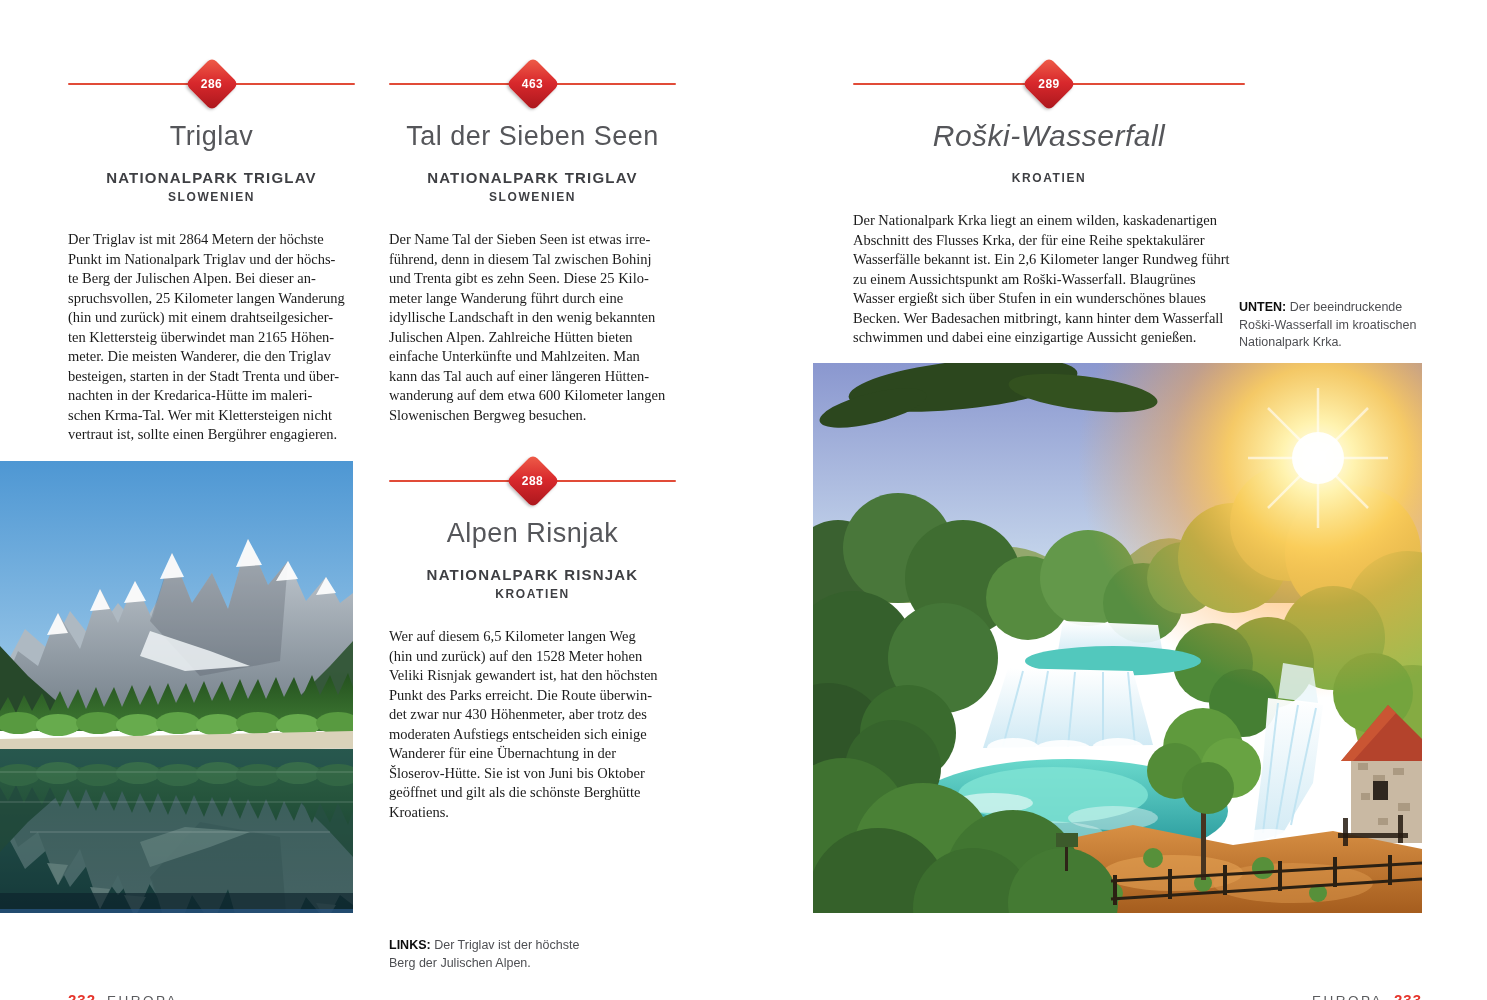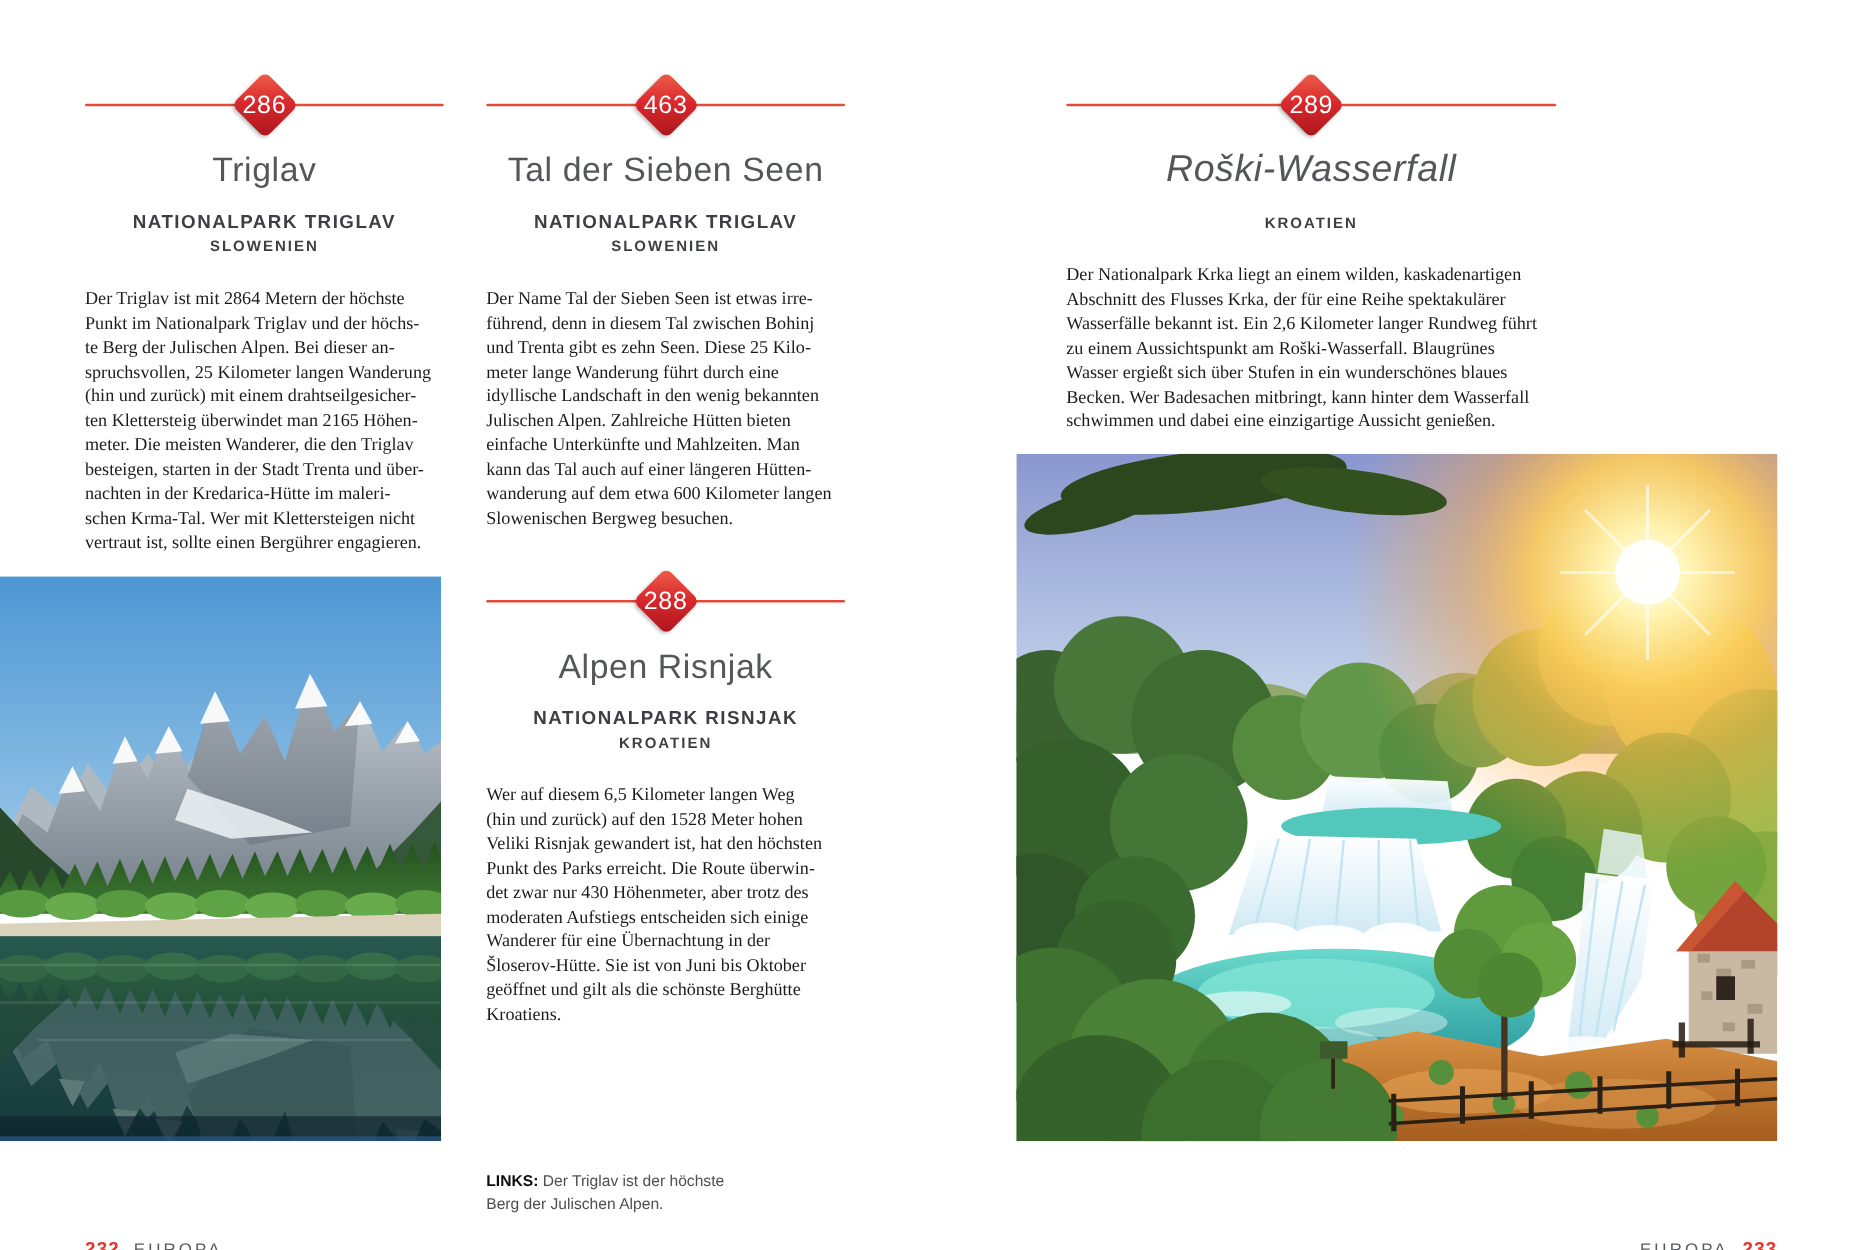--- a/index.html
+++ b/index.html
@@ -10,21 +10,21 @@
   #e287{left:389px;top:62px;width:287px;}
   #e288{left:389px;top:459px;width:287px;}
   #e289{left:853px;top:62px;width:392px;}
   .entry-head{position:relative;height:44px;}
   .rule{position:absolute;top:21px;left:0;right:0;height:2px;background:#e14b38;border-radius:1px;}
   .diamond{position:absolute;top:0;left:50%;width:44px;height:44px;transform:translateX(-50%);}
   .diamond .shape{position:absolute;inset:3px;transform:rotate(45deg);border-radius:6px;
      background:linear-gradient(135deg,#f0604a 0%,#d8282c 48%,#a8161c 100%);
      box-shadow:0 2px 3px rgba(0,0,0,.25);}
   .diamond .num{position:absolute;inset:0;display:flex;align-items:center;justify-content:center;
-     color:#fff;font-weight:400;font-size:20px;letter-spacing:.5px;}
+     color:#fff;font-weight:700;font-size:12px;letter-spacing:.5px;}
   .title{margin-top:14px;text-align:center;font-size:27px;line-height:32px;font-weight:400;
      color:#55565a;letter-spacing:.5px;}
   .title-lg{font-size:30px;font-style:italic;}
   .park{margin-top:6px;text-align:center;font-weight:700;font-size:15px;line-height:16px;
      color:#3e3f43;letter-spacing:1.2px;}
   .country{margin-top:5px;text-align:center;font-weight:700;font-size:12px;line-height:13px;
      color:#3e3f43;letter-spacing:1.6px;}
   .body{margin-top:26px;white-space:pre;font-family:"Liberation Serif",serif;
      font-size:14.5px;line-height:19.5px;color:#1b1b1b;}
   .photo{position:absolute;overflow:hidden;}
@@ -352,20 +352,26 @@
         <rect x="530" y="455" width="5" height="28" fill="#241a10" opacity=".85"></rect>
         <rect x="585" y="452" width="5" height="28" fill="#241a10" opacity=".85"></rect>
       </g>
       <g>
         <rect x="252" y="482" width="3" height="26" fill="#2e2417"></rect>
         <rect x="243" y="470" width="22" height="14" fill="#3c5a2b"></rect>
       </g>
     </svg>
   </figure>
 
+  <div class="caption" id="caption-unten">
+    <span class="cap-label">UNTEN:</span>
+    <span class="cap-text">Der beeindruckende
+Roški-Wasserfall im kroatischen
+Nationalpark Krka.</span>
+  </div>
   <div class="caption" id="caption-links">
     <span class="cap-label">LINKS:</span>
     <span class="cap-text">Der Triglav ist der höchste
 Berg der Julischen Alpen.</span>
   </div>
 
   <div class="footer" id="footer-left">
     <span class="pagenum">232</span>
     <span class="pagelabel">EUROPA</span>
   </div>

